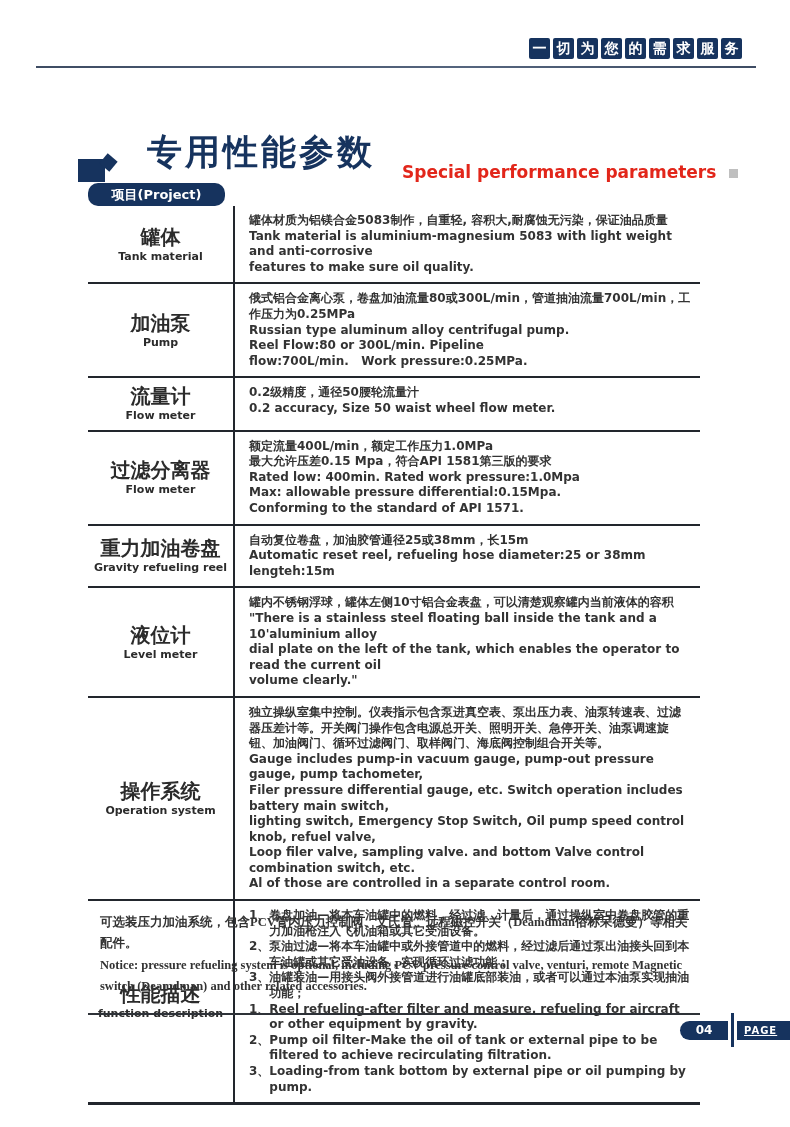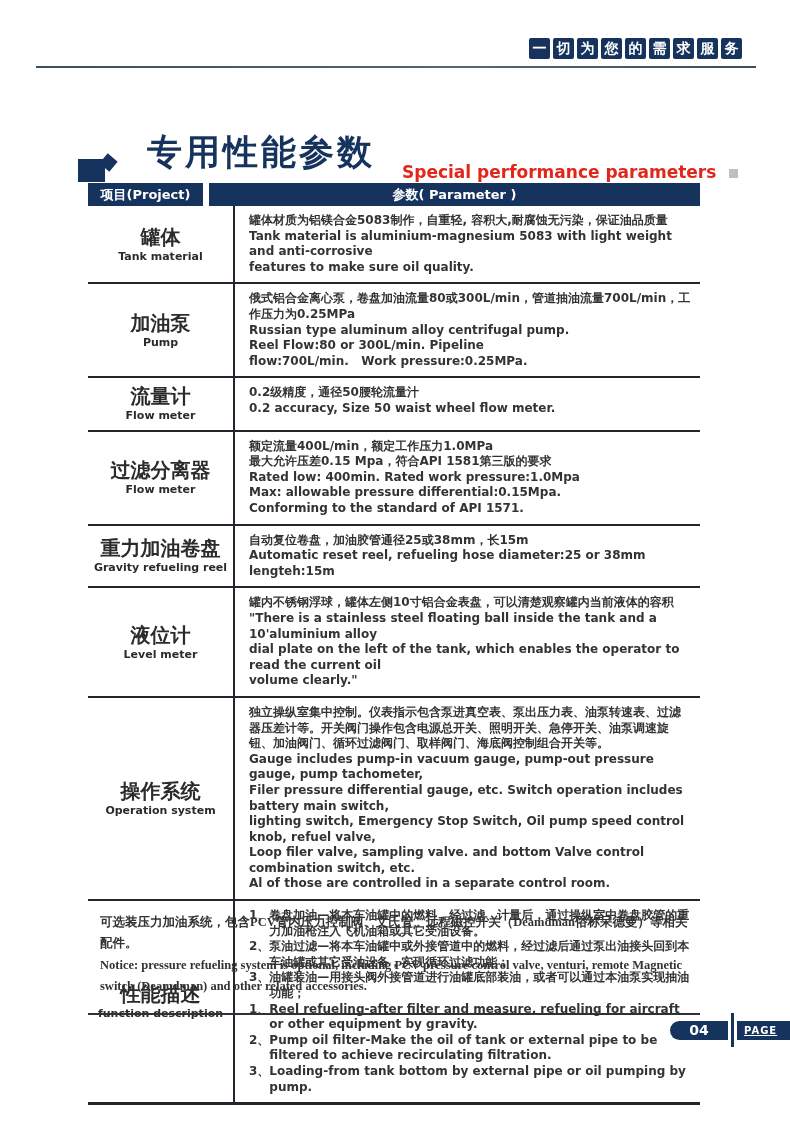--- a/index.html
+++ b/index.html
@@ -57,21 +57,21 @@
   .spec-table{
     position:absolute;top:183px;left:88px;width:612px;
     border-bottom:3px solid var(--line);
   }
   .thead{display:flex;height:23px;}
   .th{
     background:var(--navy);color:#fff;
     font-size:13px;font-weight:bold;
     display:flex;align-items:center;justify-content:center;
   }
-  .th-project{width:115px;margin-right:6px;}
+  .th-project{width:137px;margin-right:6px;border-radius:10px;}
   .th-param{flex:1;}
 
   .row{display:flex;align-items:stretch;}
   .row + .row{border-top:2px solid var(--line);}
   .cell-project{
     width:137px;flex:0 0 137px;
     display:flex;flex-direction:column;align-items:center;justify-content:center;
     text-align:center;padding:6px 4px;color:#2b2b2b;
   }
   .proj-zh{font-size:20px;font-weight:bold;line-height:1.25;}
@@ -101,24 +101,24 @@
     white-space:pre-wrap;
     font-family:Liberation Serif, serif;
   }
 
   
   .footer{
     position:absolute;top:1012px;right:0;
     display:flex;align-items:center;height:36px;
   }
   .page-pill{
-    display:block;width:58px;height:19px;
+    display:block;width:48px;height:19px;
     background:var(--navy);color:#fff;
     border-radius:10px 0 0 10px;
-    font-size:14px;font-weight:bold;line-height:19px;text-align:center;
+    font-size:12px;font-weight:bold;line-height:19px;text-align:center;
   }
   .page-bar{display:block;width:3px;height:34px;background:var(--navy);margin:0 3px;}
   .page-label{
     display:block;height:19px;min-width:34px;
     background:var(--navy);color:#fff;
     font-size:10px;font-weight:bold;line-height:19px;
     padding:0 12px 0 7px;letter-spacing:1px;text-decoration:underline;
   }
 </style>
 </head>
@@ -146,21 +146,20 @@
       <span class="flag-diamond"></span>
     </span>
     <h1 class="title-zh">专用性能参数</h1>
     <span class="title-en">Special performance parameters</span>
     <span class="title-sq"></span>
   </div>
 
   <div class="spec-table">
     <div class="thead">
       <div class="th th-project">项目(Project)</div>
-      <div class="th th-param">参数( Parameter )</div>
     </div>
     <div id="rows">
         <div class="row">
           <div class="cell-project">
             <div class="proj-zh">罐体</div>
             <div class="proj-en">Tank material</div>
           </div>
           <div class="cell-param">
             <div class="param-zh">罐体材质为铝镁合金5083制作，自重轻, 容积大,耐腐蚀无污染，保证油品质量</div>
             <div class="param-en">Tank material is aluminium-magnesium 5083 with light weight and anti-corrosive

